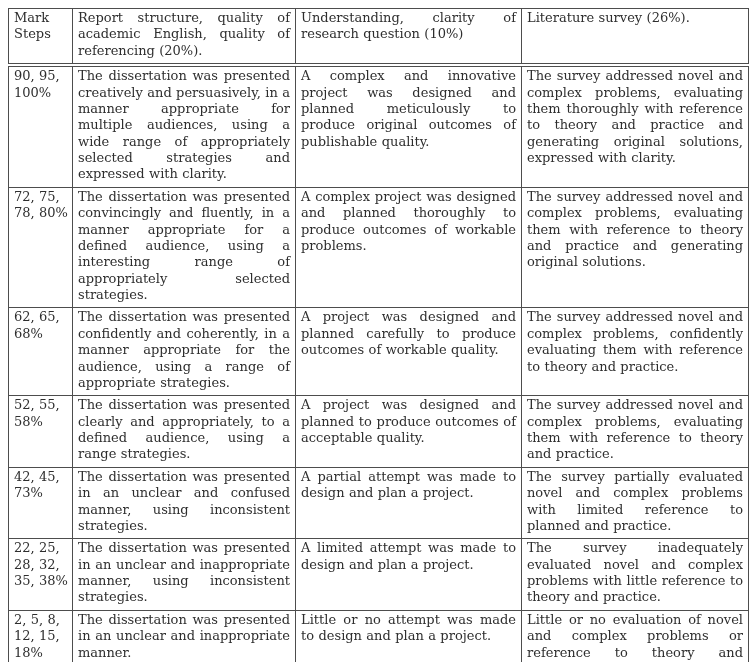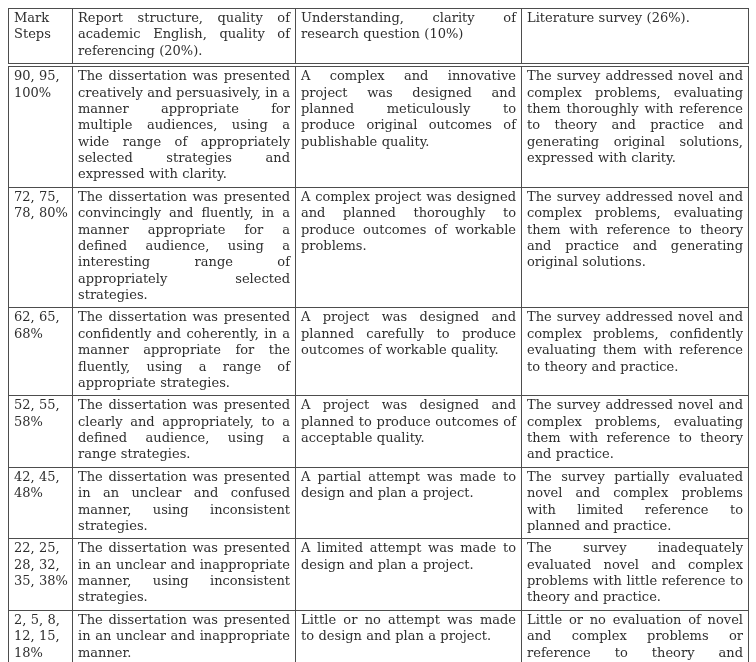--- a/index.html
+++ b/index.html
@@ -75,32 +75,32 @@
         <td>The survey addressed novel and complex problems, evaluating them thoroughly with reference to theory and practice and generating original solutions, expressed with clarity.</td>
       </tr>
       <tr>
         <td class="mark-cell">72, 75, 78, 80%</td>
         <td>The dissertation was presented convincingly and fluently, in a manner appropriate for a defined audience, using a interesting range of appropriately selected strategies.</td>
         <td>A complex project was designed and planned thoroughly to produce outcomes of workable problems.</td>
         <td>The survey addressed novel and complex problems, evaluating them with reference to theory and practice and generating original solutions.</td>
       </tr>
       <tr>
         <td class="mark-cell">62, 65, 68%</td>
-        <td>The dissertation was presented confidently and coherently, in a manner appropriate for the fluently, using a range of appropriate strategies.</td>
+        <td>The dissertation was presented confidently and coherently, in a manner appropriate for the audience, using a range of appropriate strategies.</td>
         <td>A project was designed and planned carefully to produce outcomes of workable quality.</td>
         <td>The survey addressed novel and complex problems, confidently evaluating them with reference to theory and practice.</td>
       </tr>
       <tr>
         <td class="mark-cell">52, 55, 58%</td>
         <td>The dissertation was presented clearly and appropriately, to a defined audience, using a range strategies.</td>
         <td>A project was designed and planned to produce outcomes of acceptable quality.</td>
         <td>The survey addressed novel and complex problems, evaluating them with reference to theory and practice.</td>
       </tr>
       <tr>
-        <td class="mark-cell">42, 45, 48%</td>
+        <td class="mark-cell">42, 45, 73%</td>
         <td>The dissertation was presented in an unclear and confused manner, using inconsistent strategies.</td>
         <td>A partial attempt was made to design and plan a project.</td>
         <td>The survey partially evaluated novel and complex problems with limited reference to planned and practice.</td>
       </tr>
       <tr>
         <td class="mark-cell">22, 25, 28, 32, 35, 38%</td>
         <td>The dissertation was presented in an unclear and inappropriate manner, using inconsistent strategies.</td>
         <td>A limited attempt was made to design and plan a project.</td>
         <td>The survey inadequately evaluated novel and complex problems with little reference to theory and practice.</td>
       </tr>

